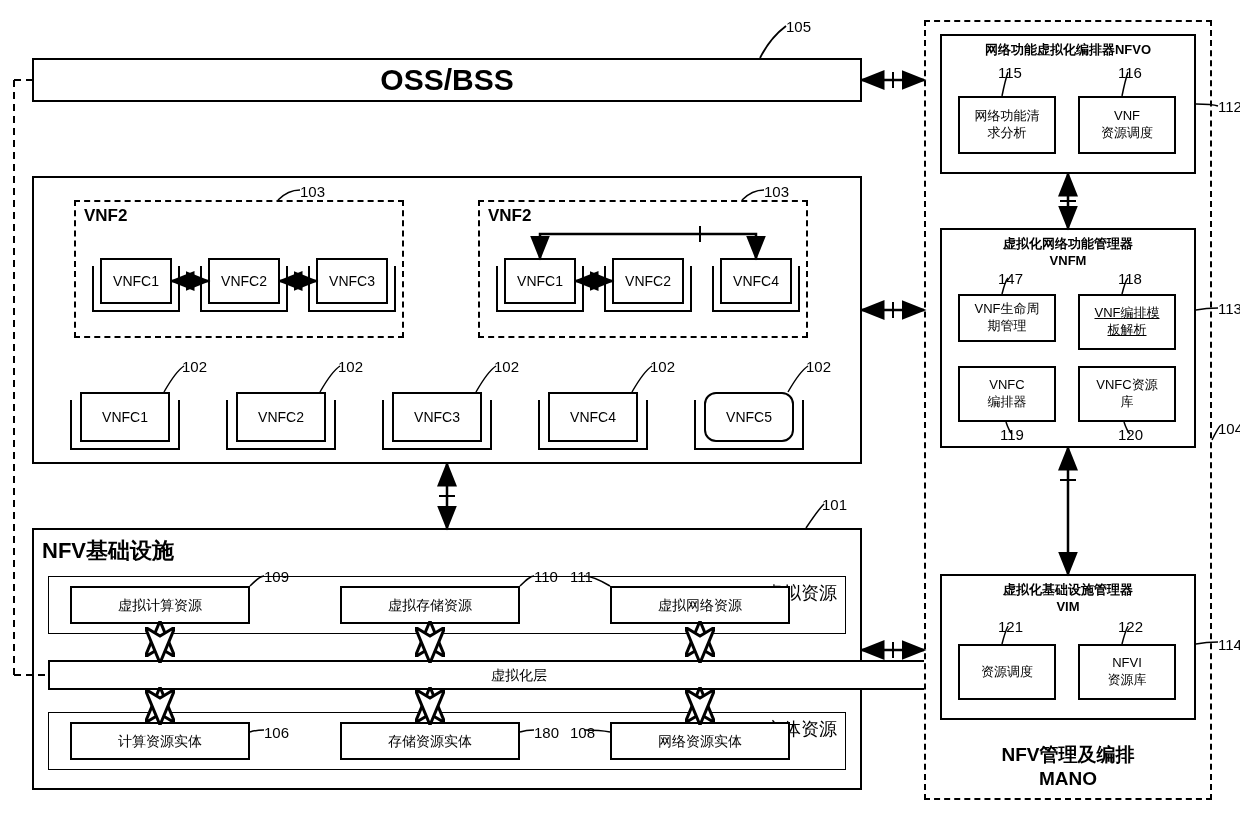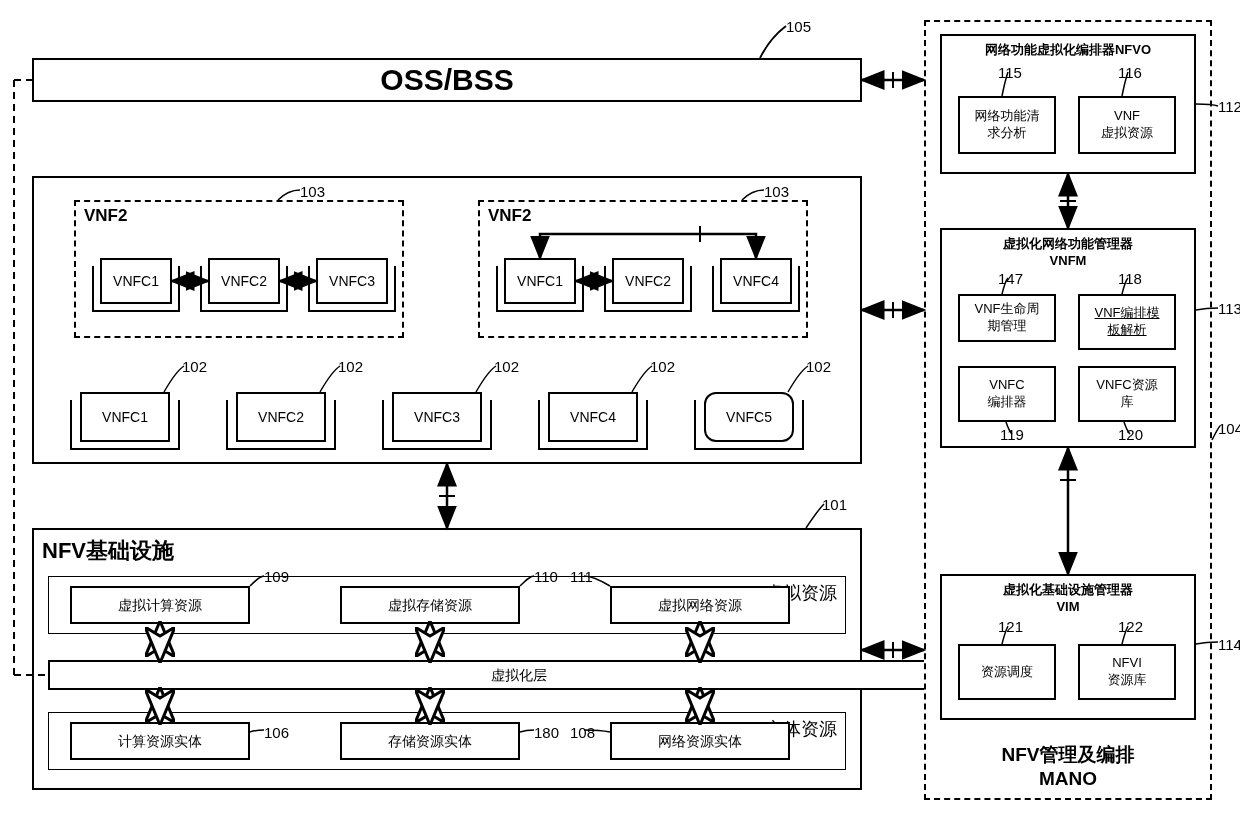--- a/index.html
+++ b/index.html
@@ -161,21 +161,21 @@
 
 <div class="box" style="left:940px; top:34px; width:256px; height:140px; flex-direction:column; justify-content:flex-start; padding-top:6px;">
   <span class="txt-sm" style="font-weight:bold;">网络功能虚拟化编排器NFVO</span>
 </div>
 <div class="box" style="left:958px; top:96px; width:98px; height:58px;">
     <span class="txt-sm" style="white-space:pre-line;">网络功能清
 求分析</span>
   </div>
 <div class="box" style="left:1078px; top:96px; width:98px; height:58px;">
     <span class="txt-sm" style="white-space:pre-line;">VNF
-虚拟资源</span>
+资源调度</span>
   </div>
 
 <div class="box" style="left:940px; top:228px; width:256px; height:220px; flex-direction:column; justify-content:flex-start; padding-top:6px;">
   <span class="txt-sm" style="font-weight:bold; white-space:pre-line;">虚拟化网络功能管理器
 VNFM</span>
 </div>
 <div class="box" style="left:958px; top:294px; width:98px; height:48px;">
     <span class="txt-sm" style="white-space:pre-line;">VNF生命周
 期管理</span>
   </div>

